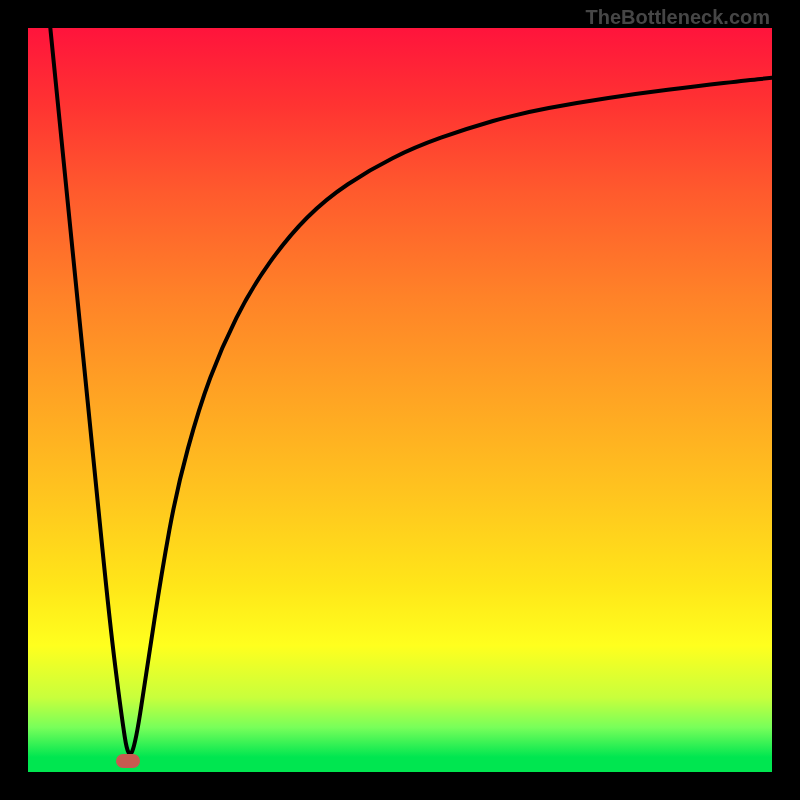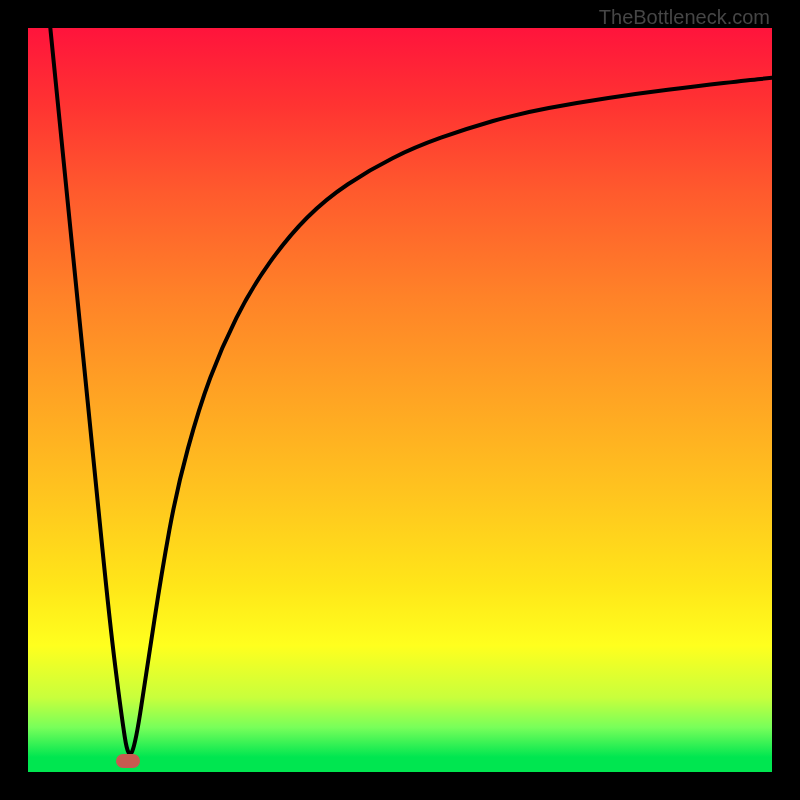--- a/index.html
+++ b/index.html
@@ -33,21 +33,21 @@
         #00e650 98%,
         #00e650 100%
       );
     }
     .watermark {
       position: absolute;
       top: 6px;
       right: 30px;
       font-family: Arial, sans-serif;
       font-size: 20px;
-      font-weight: normal;
+      font-weight: bold;
       color: #464646;
       z-index: 10;
       text-align: center;
     }
     .bottom-band {
       position: absolute;
       bottom: 0;
       left: 0;
       right: 0;
       height: 14px;

